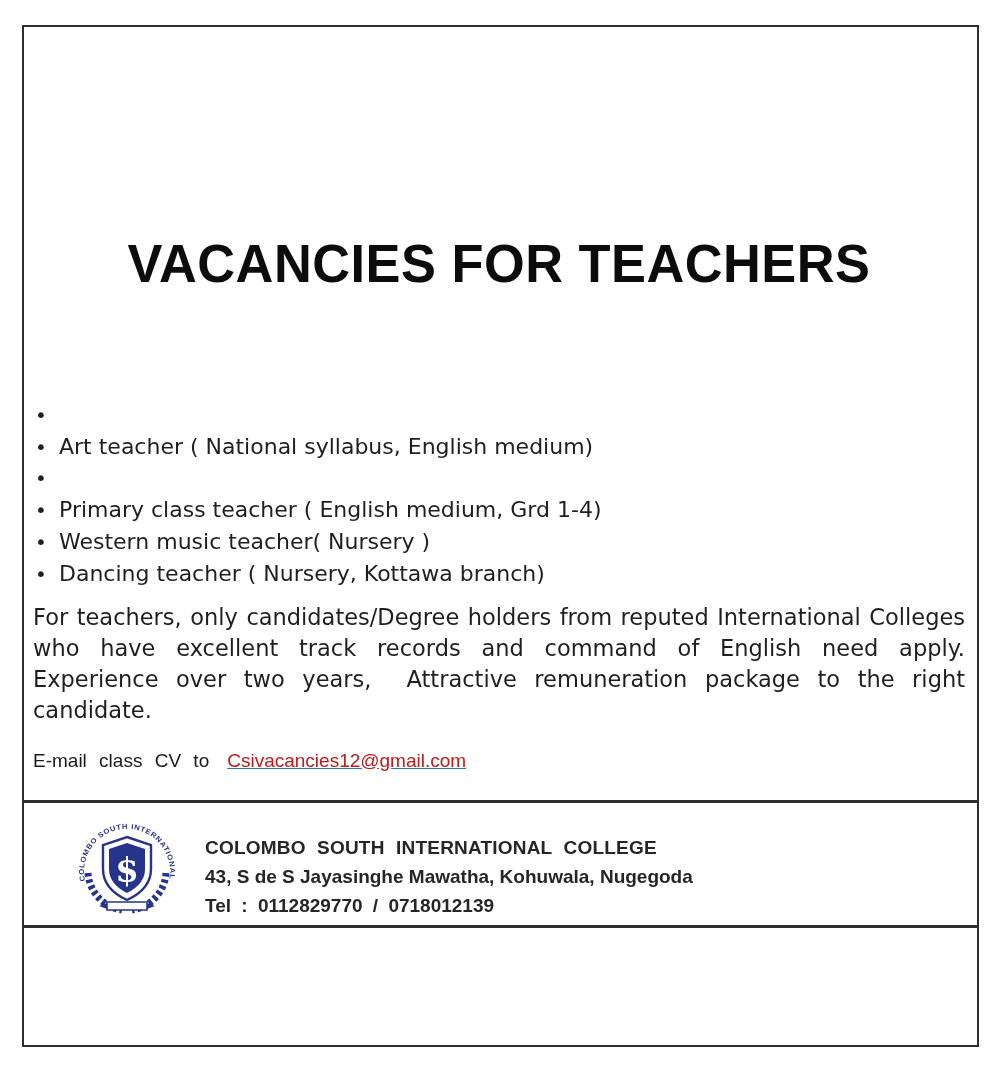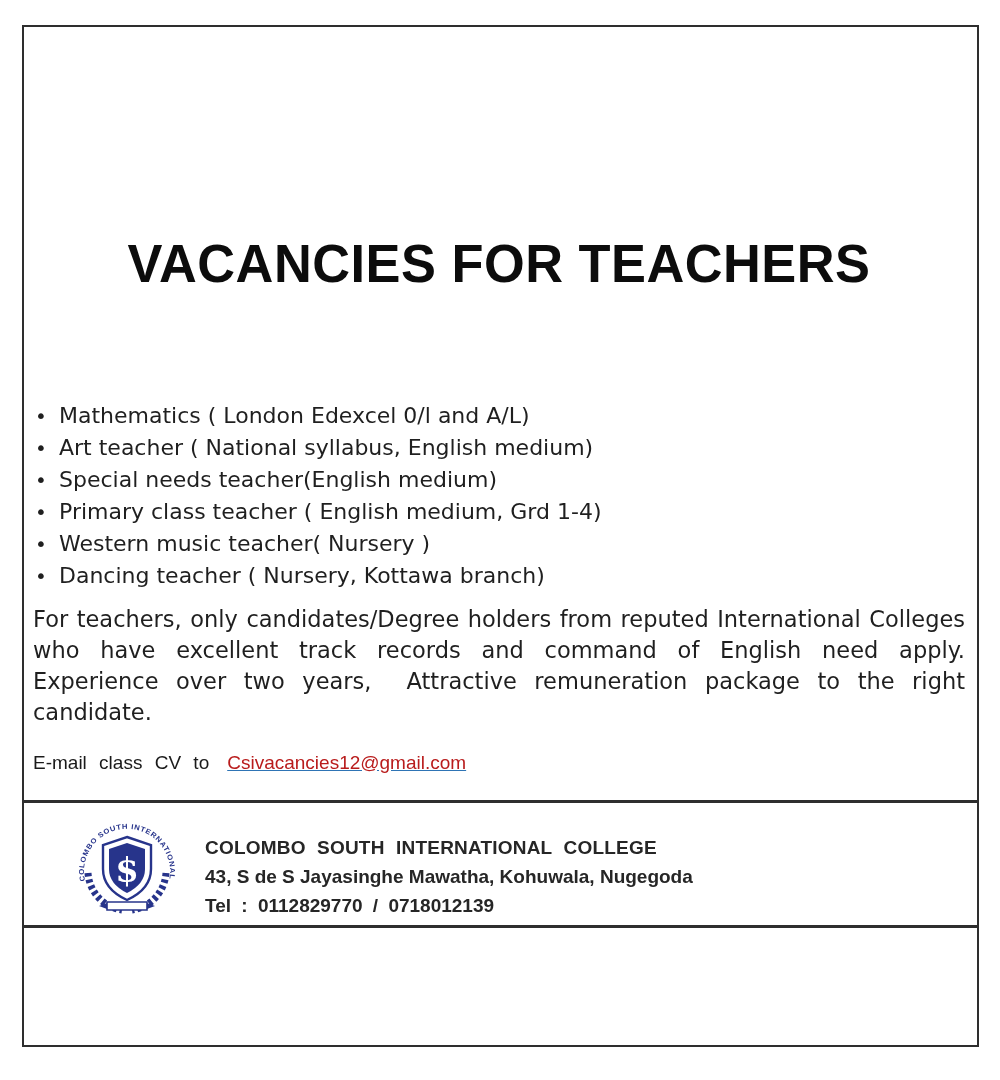--- a/index.html
+++ b/index.html
@@ -136,29 +136,27 @@
 
 <div class="page">
   <div class="frame">
 
     <div class="main">
       <div class="title">VACANCIES FOR TEACHERS</div>
 
       <ul class="vacancy-list">
         <li>
           <span class="bullet">•</span>
-          <span>Mathematics ( London Edexcel 0/l and A/L)</span>
         </li>
         <li>
           <span class="bullet">•</span>
           <span>Art teacher ( National syllabus, English medium)</span>
         </li>
         <li>
           <span class="bullet">•</span>
-          <span>Special needs teacher(English medium)</span>
         </li>
         <li>
           <span class="bullet">•</span>
           <span>Primary class teacher ( English medium, Grd 1-4)</span>
         </li>
         <li>
           <span class="bullet">•</span>
           <span>Western music teacher( Nursery )</span>
         </li>
         <li>

